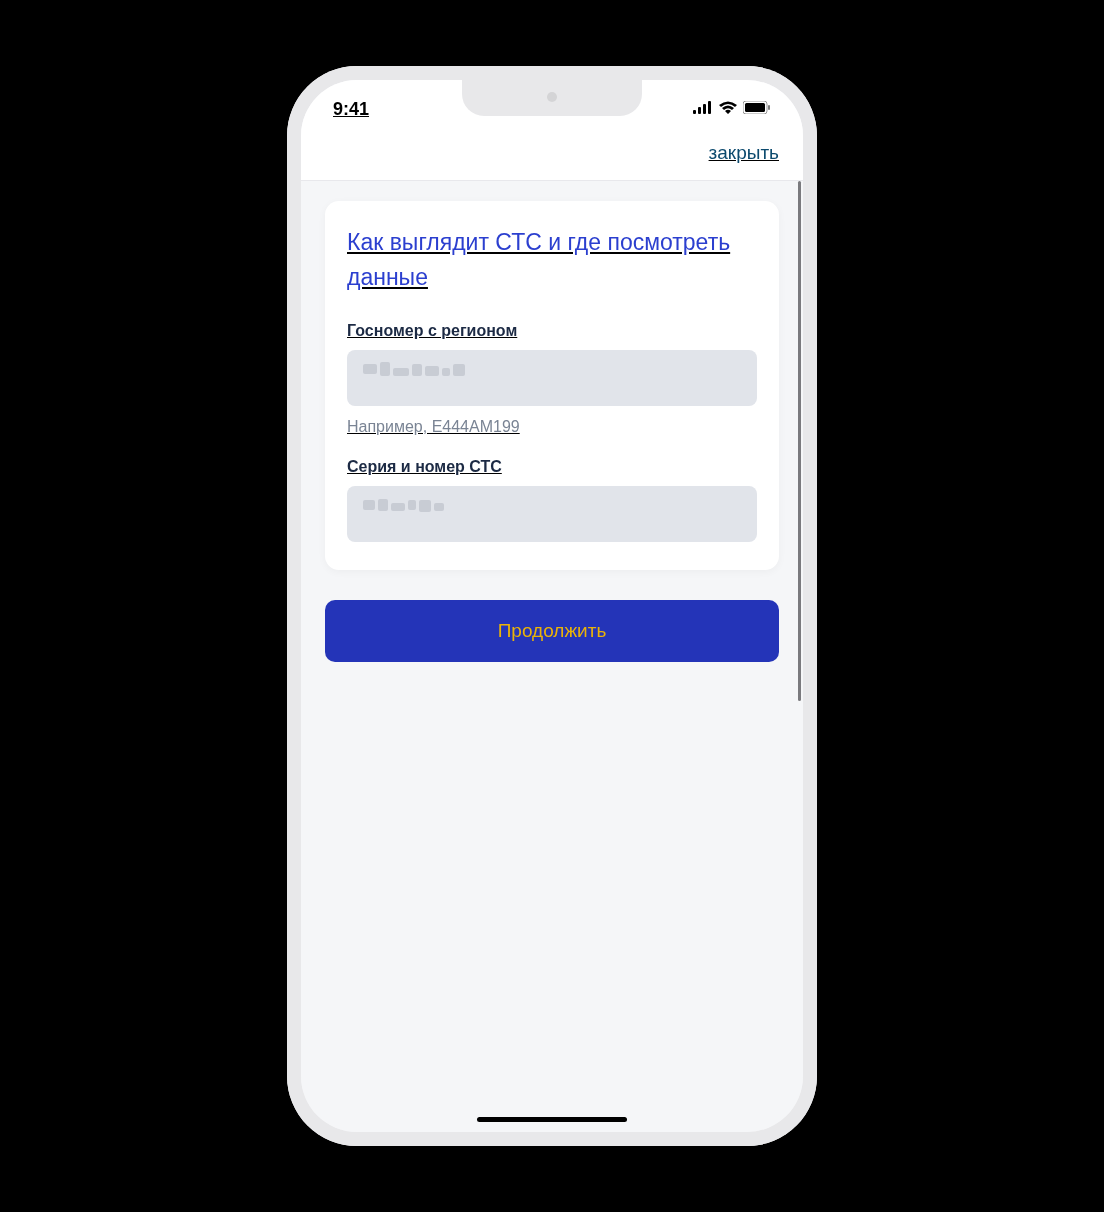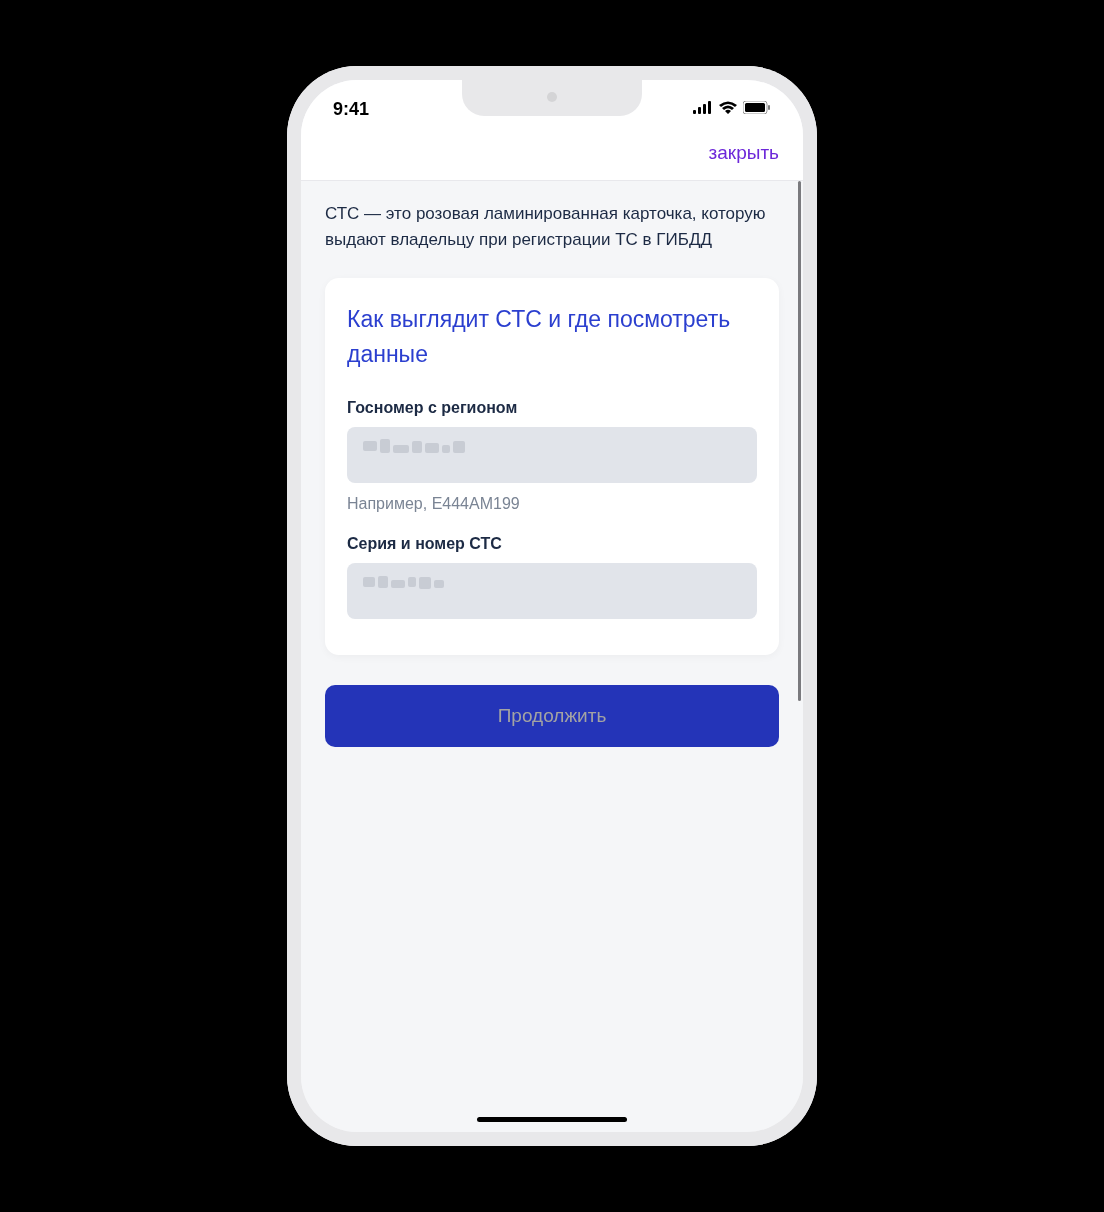--- a/index.html
+++ b/index.html
@@ -29,20 +29,21 @@
       position: absolute;
       top: 14px;
       left: 14px;
       right: 14px;
       bottom: 14px;
       background: #f5f6f8;
       border-radius: 56px;
       overflow: hidden;
       display: flex;
       flex-direction: column;
+      text-decoration: underline;
     }
     .notch {
       position: absolute;
       top: 14px;
       left: 50%;
       transform: translateX(-50%);
       width: 180px;
       height: 36px;
       background: #e8e8ea;
       border-radius: 0 0 22px 22px;
@@ -77,21 +78,21 @@
       gap: 6px;
     }
     .nav-bar {
       background: #fff;
       padding: 12px 24px 16px;
       display: flex;
       justify-content: flex-end;
       border-bottom: 1px solid #e8e8ec;
     }
     .close-link {
-      color: #6d28d9;
+      color: #0c4a6e;
       font-size: 19px;
       font-weight: 400;
       cursor: pointer;
     }
     .content {
       flex: 1;
       overflow-y: auto;
       padding: 20px 24px;
       position: relative;
     }
@@ -131,21 +132,21 @@
       font-size: 23px;
       line-height: 1.5;
       cursor: pointer;
       display: block;
       margin-bottom: 28px;
     }
     .field-group {
       margin-bottom: 22px;
     }
     .field-group:last-child {
-      margin-bottom: 12px;
+      margin-bottom: 4px;
     }
     .field-label {
       font-size: 16px;
       font-weight: 600;
       color: #1c2a44;
       margin-bottom: 10px;
       display: block;
     }
     .field-input-blur {
       width: 100%;
@@ -168,21 +169,21 @@
     }
     .field-hint {
       font-size: 16px;
       color: #7a8494;
       margin-top: 12px;
     }
     .continue-button {
       width: 100%;
       height: 62px;
       background: #2434b8;
-      color: #a3a3a3;
+      color: #eab308;
       border: none;
       border-radius: 10px;
       font-size: 19px;
       font-weight: 400;
       cursor: pointer;
       margin-top: 30px;
     }
     .home-indicator {
       position: absolute;
       bottom: 10px;
@@ -229,21 +230,20 @@
       </div>
     </div>
 
     <div class="nav-bar">
       <span class="close-link">закрыть</span>
     </div>
 
     <div class="content">
       <div class="scroll-indicator"></div>
       <div class="content-inner">
-        <p class="page-desc">СТС — это розовая ламинированная карточка, которую выдают владельцу при регистрации ТС в ГИБДД</p>
 
         <div class="card">
           <a class="help-link">Как выглядит СТС и где посмотреть данные</a>
 
           <div class="field-group">
             <label class="field-label">Госномер с регионом</label>
             <div class="field-input-blur">
               <div class="blur-content">
                 <div class="blur-block" style="width:14px;height:10px;"></div>
                 <div class="blur-block" style="width:10px;height:14px;margin-top:-2px;"></div>

